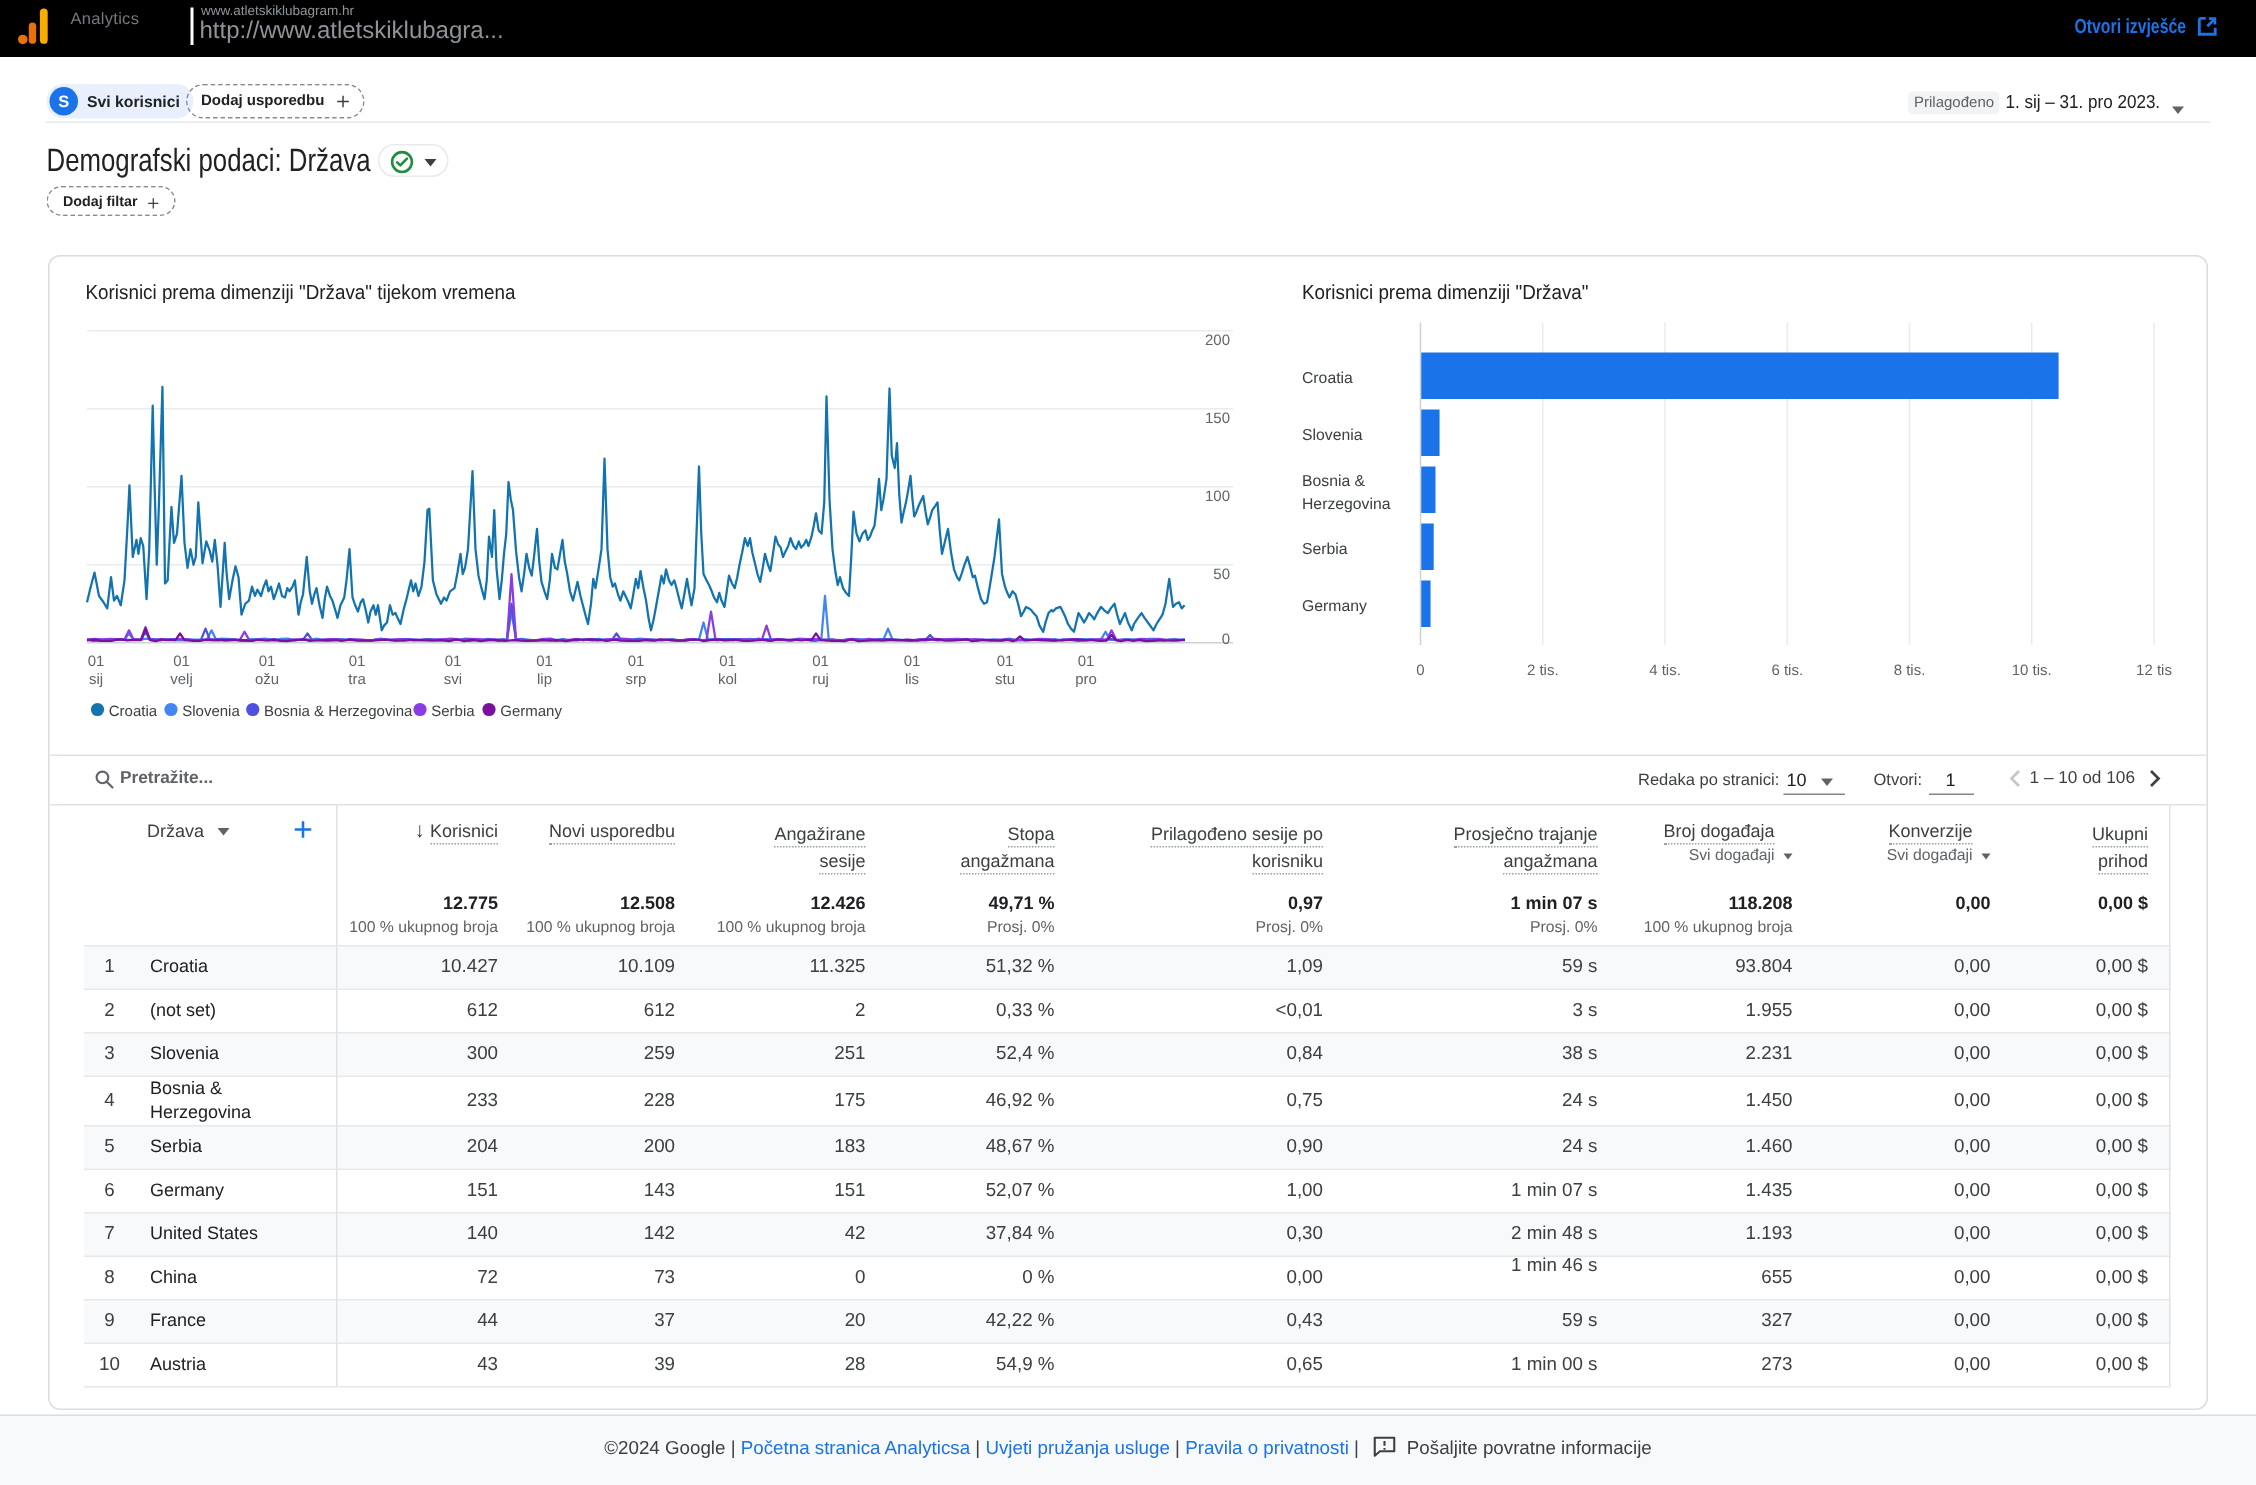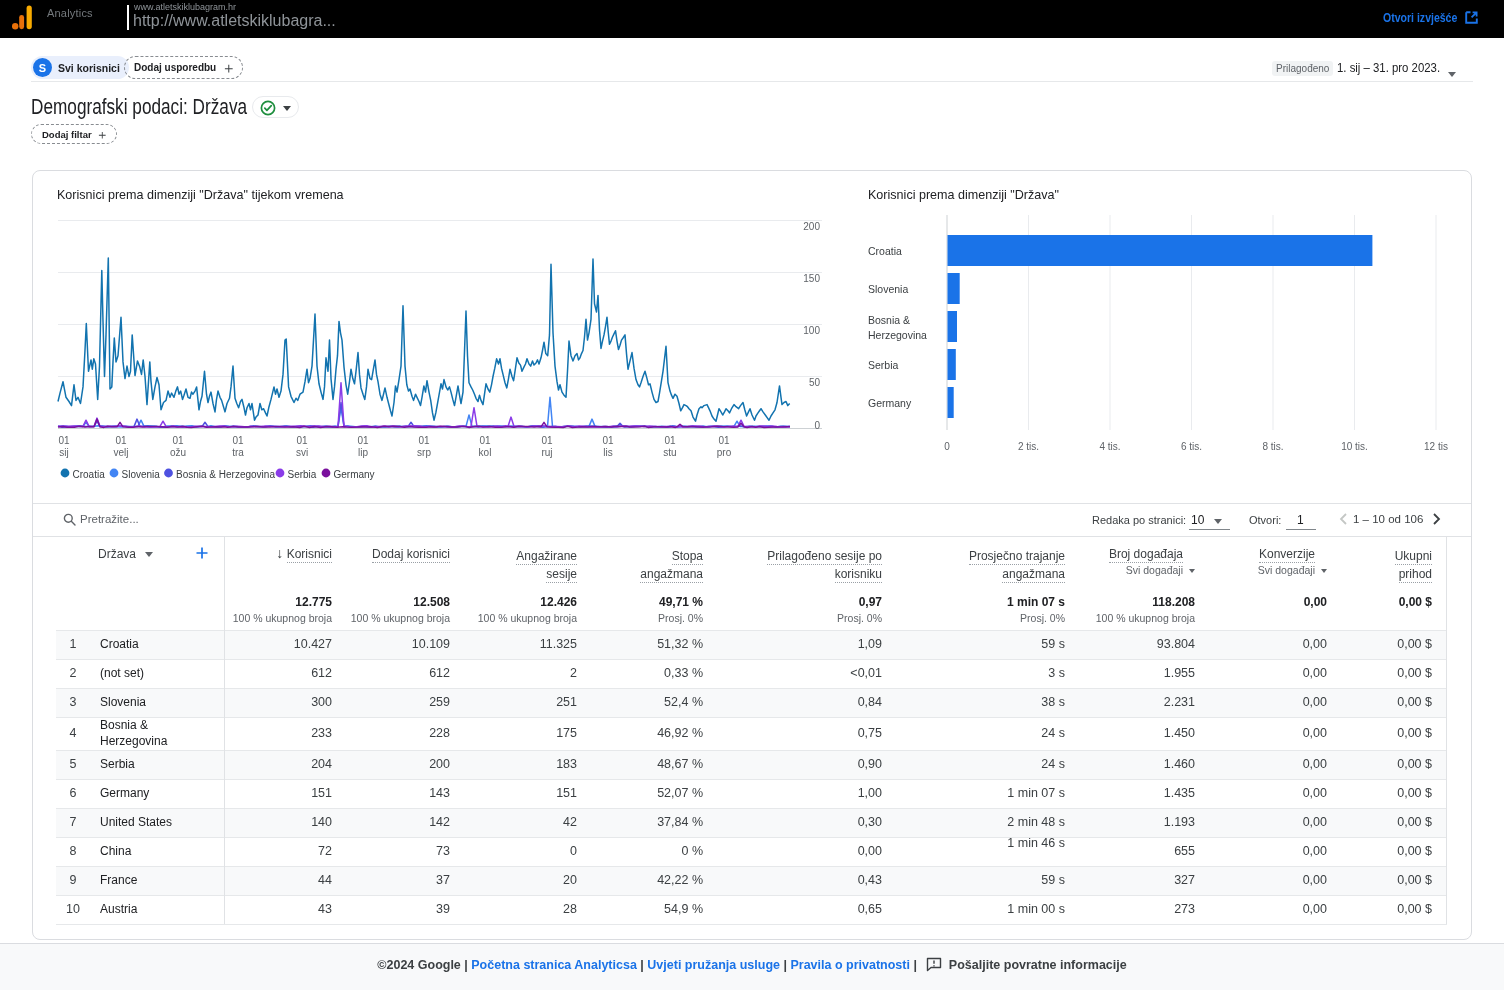--- a/index.html
+++ b/index.html
@@ -23,35 +23,35 @@
   .hr1 { position:absolute; left:31px; top:81px; width:1442px; height:1px; background:#e6e8ea; }
   .pagetitle { position:absolute; left:31px; top:95px; font-size:21.5px; color:#202124; transform:scaleX(.80); transform-origin:0 50%; white-space:nowrap; }
   .badge { position:absolute; left:252px; top:96px; width:47px; height:22px; border:1px solid #e8eaed; border-radius:11px; background:#fff; }
   .chip3 { position:absolute; left:31px; top:124px; height:20px; border-radius:10px; border:1px dashed #888c91; display:flex; align-items:center; padding:0 7px 0 10px; }
   .chip3 .txt { font-size:9.5px; font-weight:700; color:#202124; }
   .chip3 .plusg { font-size:13px; margin-left:4px; }
   .card { position:absolute; left:32px; top:170px; width:1440px; height:770px; border:1px solid #dadce0; border-radius:8px; background:#fff; }
   .charttitle { position:absolute; font-size:13.5px; color:#202124; transform:scaleX(.93); transform-origin:0 50%; white-space:nowrap; }
   .hrTable { position:absolute; left:33px; top:503px; width:1438px; height:1px; background:#e0e2e5; }
   .hrTable2 { position:absolute; left:33px; top:536px; width:1438px; height:1px; background:#e0e2e5; }
-  .searchtxt { position:absolute; left:80px; top:513px; font-size:11.5px; color:#5f6368; }
+  .searchtxt { position:absolute; left:80px; top:513px; font-size:11.5px; color:#5f6368;font-weight:bold; }
   .pagrow { position:absolute; top:514px; font-size:11px; color:#3c4043; }
   .vline { position:absolute; width:1px; background:#e0e2e5; }
   .row { position:absolute; left:56px; width:1391px; }
   .stripe { background:#f8f9fa; }
   .rowline { position:absolute; left:56px; width:1391px; height:1px; background:#e6e8ea; }
   .idx { position:absolute; font-size:12.5px; color:#3c4043; }
   .cname { position:absolute; font-size:12px; color:#202124; }
   .num { position:absolute; font-size:12.5px; color:#3c4043; text-align:right; }
   .hdrlbl { position:absolute; font-size:12px; color:#3c4043; text-align:right; }
   .hdrlbl .us { border-bottom:1px dotted #9aa0a6; padding-bottom:1px; }
   .subhdr { font-size:10.5px; color:#5f6368; }
   .total { position:absolute; font-size:12px; font-weight:700; color:#202124; text-align:right; }
   .totsub { position:absolute; font-size:10.5px; color:#5f6368; text-align:right; }
-  .footer { position:absolute; left:0; top:943px; width:1504px; height:47px; background:#f8f9fa; border-top:1px solid #dadce0;font-weight:bold; }
+  .footer { position:absolute; left:0; top:943px; width:1504px; height:47px; background:#f8f9fa; border-top:1px solid #dadce0; }
   .footer .inner { width:100%; text-align:center; margin-top:13px; font-size:12.5px; color:#3c4043; }
   .footer a { color:#1a73e8; text-decoration:none; }
 </style>
 </head>
 <body>
 
   <div class="topbar">
     <svg class="abs" style="left:12px;top:5px" width="22" height="26" viewBox="0 0 22 26">
       <circle cx="3.2" cy="21.3" r="3.2" fill="#E8710A"></circle>
       <rect x="7.2" y="10" width="4.9" height="14.2" rx="2.45" fill="#E8710A"></rect>
@@ -196,21 +196,21 @@
   <div class="pagrow" style="left:1353px;top:513px;font-size:11.5px">1 – 10 od 106</div>
   <svg class="abs" style="left:1429px;top:512px" width="14" height="14" viewBox="0 0 14 14">
     <path d="M5 2 L10 7 L5 12" fill="none" stroke="#3c4043" stroke-width="1.8"></path>
   </svg>
 
   <div class="hdrlbl" style="left:98px;top:547px;text-align:left">Država <span class="caret" style="border-top-color:#5f6368;margin-left:6px"></span></div>
 <svg class="abs" style="left:196px;top:547px" width="12" height="12" viewBox="0 0 12 12">
     <path d="M6 0.5 V11.5 M0.5 6 H11.5" stroke="#1a73e8" stroke-width="1.7"></path>
   </svg>
 <div class="hdrlbl" style="left:112px;top:547px;width:220px"><span style="font-size:14px;line-height:12px">↓</span> <span class="us">Korisnici</span></div>
-<div class="hdrlbl" style="left:230px;top:547px;width:220px"><span class="us">Dodaj korisnici</span></div>
+<div class="hdrlbl" style="left:230px;top:547px;width:220px"><span class="us">Novi usporedbu</span></div>
 <div class="hdrlbl" style="left:357px;top:547px;width:220px;line-height:18px"><span class="us">Angažirane</span><br><span class="us">sesije</span></div>
 <div class="hdrlbl" style="left:483px;top:547px;width:220px;line-height:18px"><span class="us">Stopa</span><br><span class="us">angažmana</span></div>
 <div class="hdrlbl" style="left:662px;top:547px;width:220px;line-height:18px"><span class="us">Prilagođeno sesije po</span><br><span class="us">korisniku</span></div>
 <div class="hdrlbl" style="left:845px;top:547px;width:220px;line-height:18px"><span class="us">Prosječno trajanje</span><br><span class="us">angažmana</span></div>
 <div class="hdrlbl" style="left:963px;top:547px;width:220px"><span class="us">Broj događaja</span></div>
 <div class="hdrlbl subhdr" style="left:963px;top:564px;width:220px">Svi događaji</div>
 <span class="caret" style="position:absolute;left:1189px;top:569px;border-top-width:4px;border-left-width:3.8px;border-right-width:3.8px"></span>
 <div class="hdrlbl" style="left:1095px;top:547px;width:220px"><span class="us">Konverzije</span></div>
 <div class="hdrlbl subhdr" style="left:1095px;top:564px;width:220px">Svi događaji</div>
 <span class="caret" style="position:absolute;left:1321px;top:569px;border-top-width:4px;border-left-width:3.8px;border-right-width:3.8px"></span>

